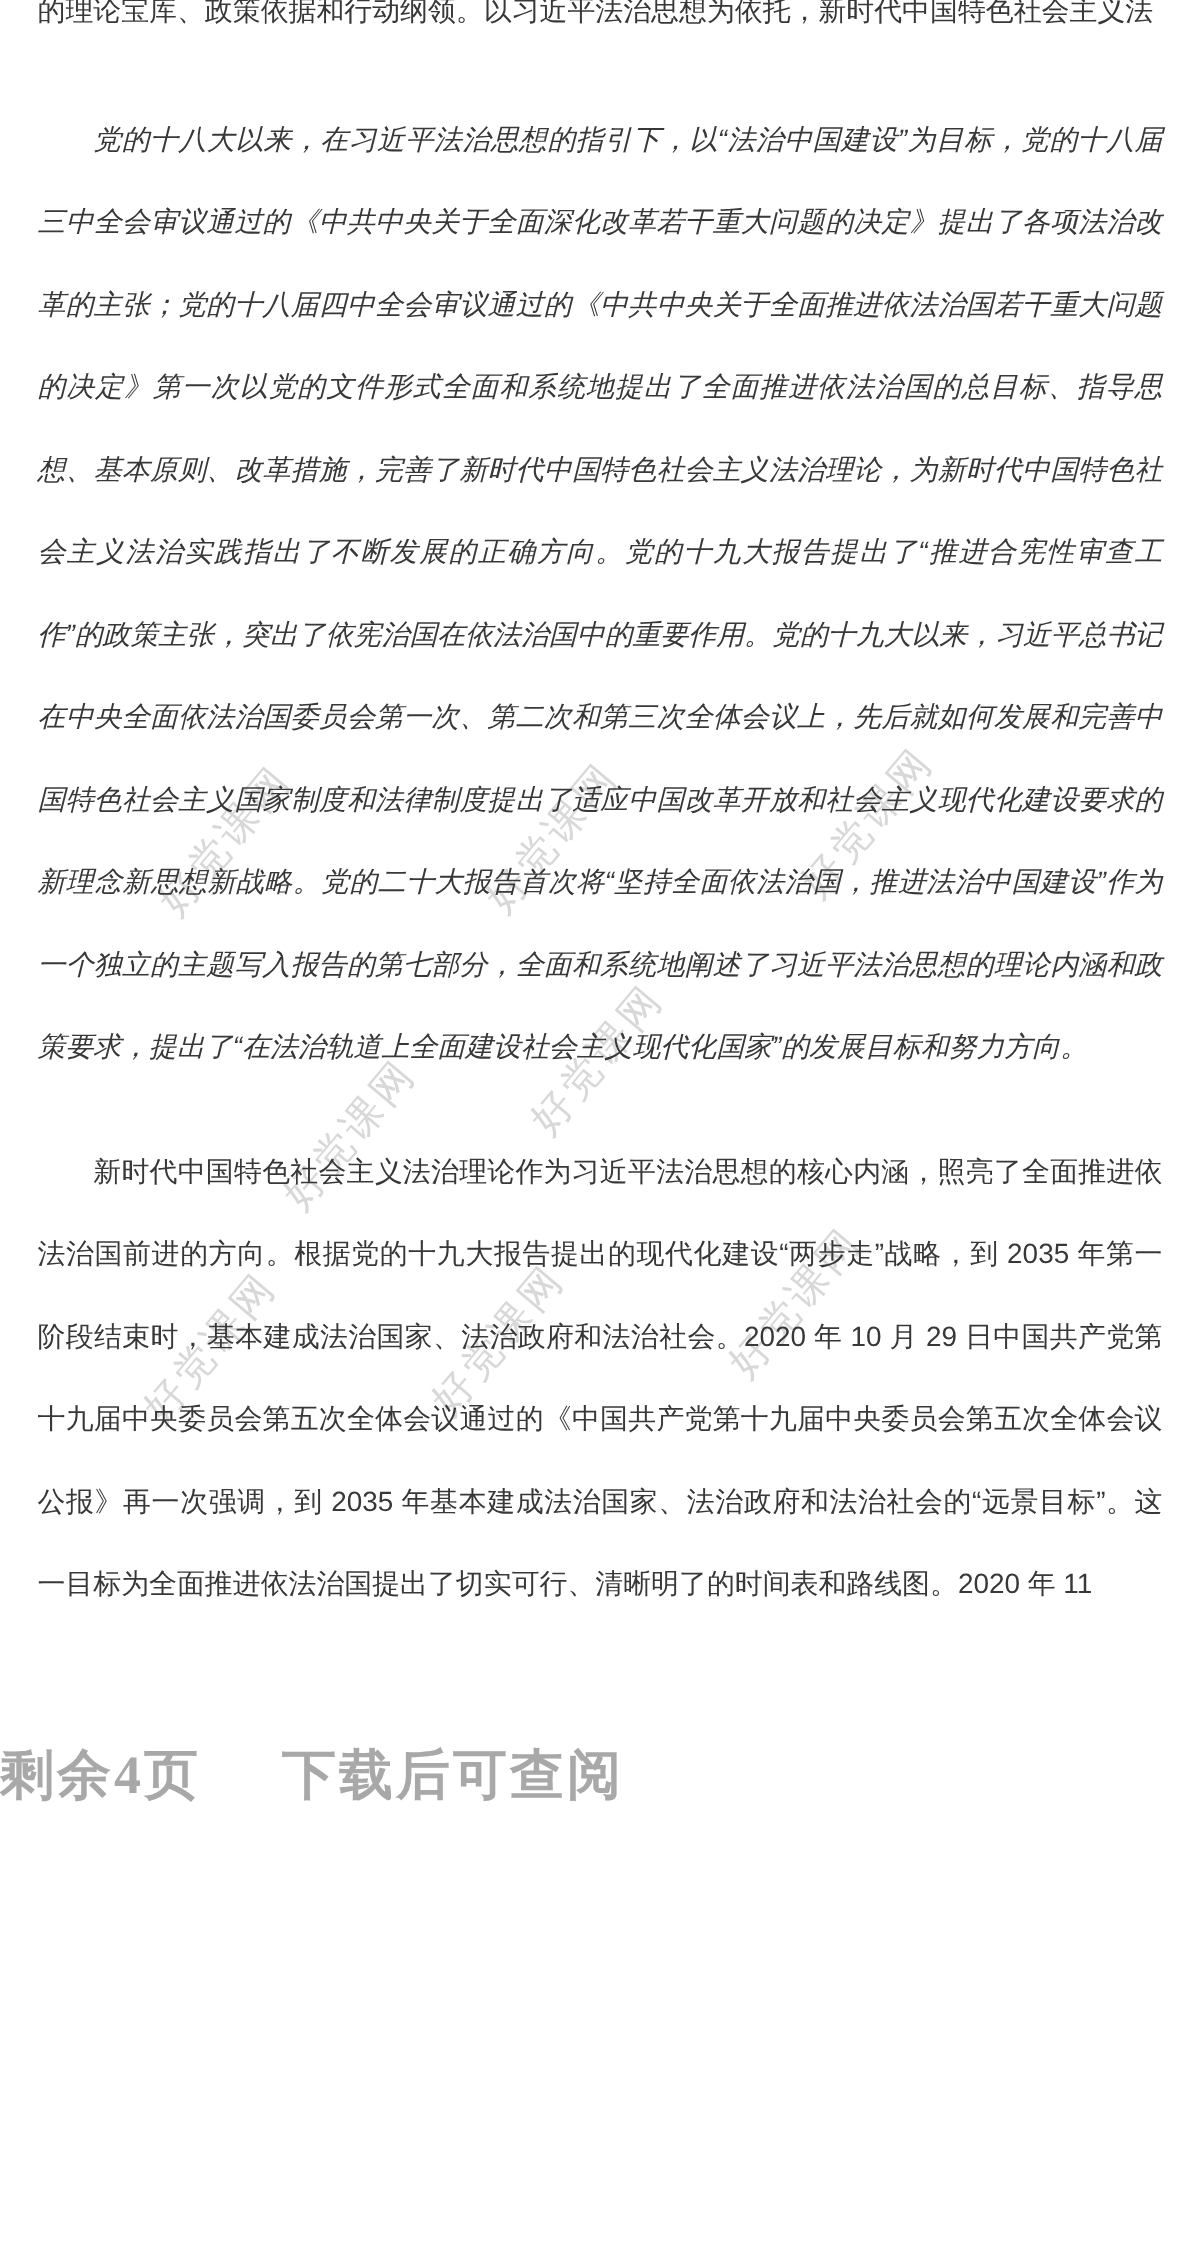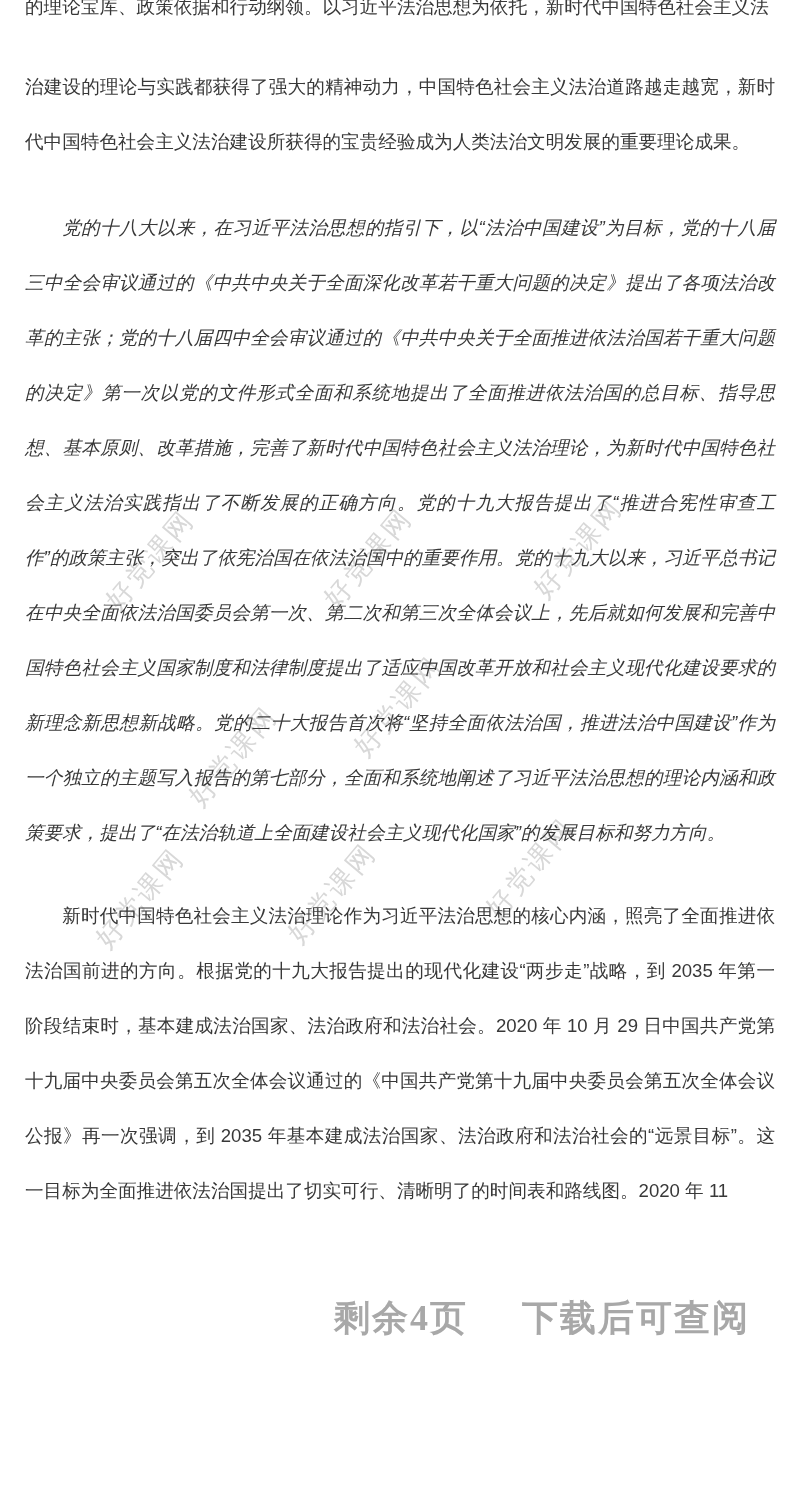--- a/index.html
+++ b/index.html
@@ -61,21 +61,21 @@
   .para-2    { margin-top: 31px !important; text-indent: 2em; font-style: italic; }
   .heading   { margin-top: 47px !important; text-indent: 2em;
                font-size: 18.6px; font-weight: bold; line-height: 55px; }
   .para-3    { margin-top: 28px !important; text-indent: 2em; }
 
   
   .footer {
     position: relative;
     z-index: 1;
     margin-top: 57px;
-    text-align: right;
+    text-align: left;
     padding-right: 50px;
     font-family: "Liberation Serif", "DejaVu Serif", serif;
     font-weight: bold;
     font-size: 36px;
     line-height: 44px;
     color: #a8a8a8;
     letter-spacing: 2px;
     cursor: pointer;
   }
   .footer .dl { margin-left: 43px; }
@@ -91,21 +91,20 @@
     <span class="wm">好党课网</span>
     <span class="wm">好党课网</span>
     <span class="wm">好党课网</span>
     <span class="wm">好党课网</span>
     <span class="wm">好党课网</span>
     <span class="wm">好党课网</span>
   </div>
 
   <div class="doc">
     <p class="line-tail">的理论宝库、政策依据和行动纲领。以习近平法治思想为依托，新时代中国特色社会主义法</p>
-    <p class="para-cont">治建设的理论与实践都获得了强大的精神动力，中国特色社会主义法治道路越走越宽，新时代中国特色社会主义法治建设所获得的宝贵经验成为人类法治文明发展的重要理论成果。</p>
     <p class="para-2">党的十八大以来，在习近平法治思想的指引下，以“法治中国建设”为目标，党的十八届三中全会审议通过的《中共中央关于全面深化改革若干重大问题的决定》提出了各项法治改革的主张；党的十八届四中全会审议通过的《中共中央关于全面推进依法治国若干重大问题的决定》第一次以党的文件形式全面和系统地提出了全面推进依法治国的总目标、指导思想、基本原则、改革措施，完善了新时代中国特色社会主义法治理论，为新时代中国特色社会主义法治实践指出了不断发展的正确方向。党的十九大报告提出了“推进合宪性审查工作”的政策主张，突出了依宪治国在依法治国中的重要作用。党的十九大以来，习近平总书记在中央全面依法治国委员会第一次、第二次和第三次全体会议上，先后就如何发展和完善中国特色社会主义国家制度和法律制度提出了适应中国改革开放和社会主义现代化建设要求的新理念新思想新战略。党的二十大报告首次将“坚持全面依法治国，推进法治中国建设”作为一个独立的主题写入报告的第七部分，全面和系统地阐述了习近平法治思想的理论内涵和政策要求，提出了“在法治轨道上全面建设社会主义现代化国家”的发展目标和努力方向。</p>
     <p class="para-3">新时代中国特色社会主义法治理论作为习近平法治思想的核心内涵，照亮了全面推进依法治国前进的方向。根据党的十九大报告提出的现代化建设“两步走”战略，到 2035 年第一阶段结束时，基本建成法治国家、法治政府和法治社会。2020 年 10 月 29 日中国共产党第十九届中央委员会第五次全体会议通过的《中国共产党第十九届中央委员会第五次全体会议公报》再一次强调，到 2035 年基本建成法治国家、法治政府和法治社会的“远景目标”。这一目标为全面推进依法治国提出了切实可行、清晰明了的时间表和路线图。2020 年 11</p>
   </div>
 
   <div class="footer">
     <span>剩余4页</span>
     <span class="dl">下载后可查阅</span>
   </div>
 
 </div>

